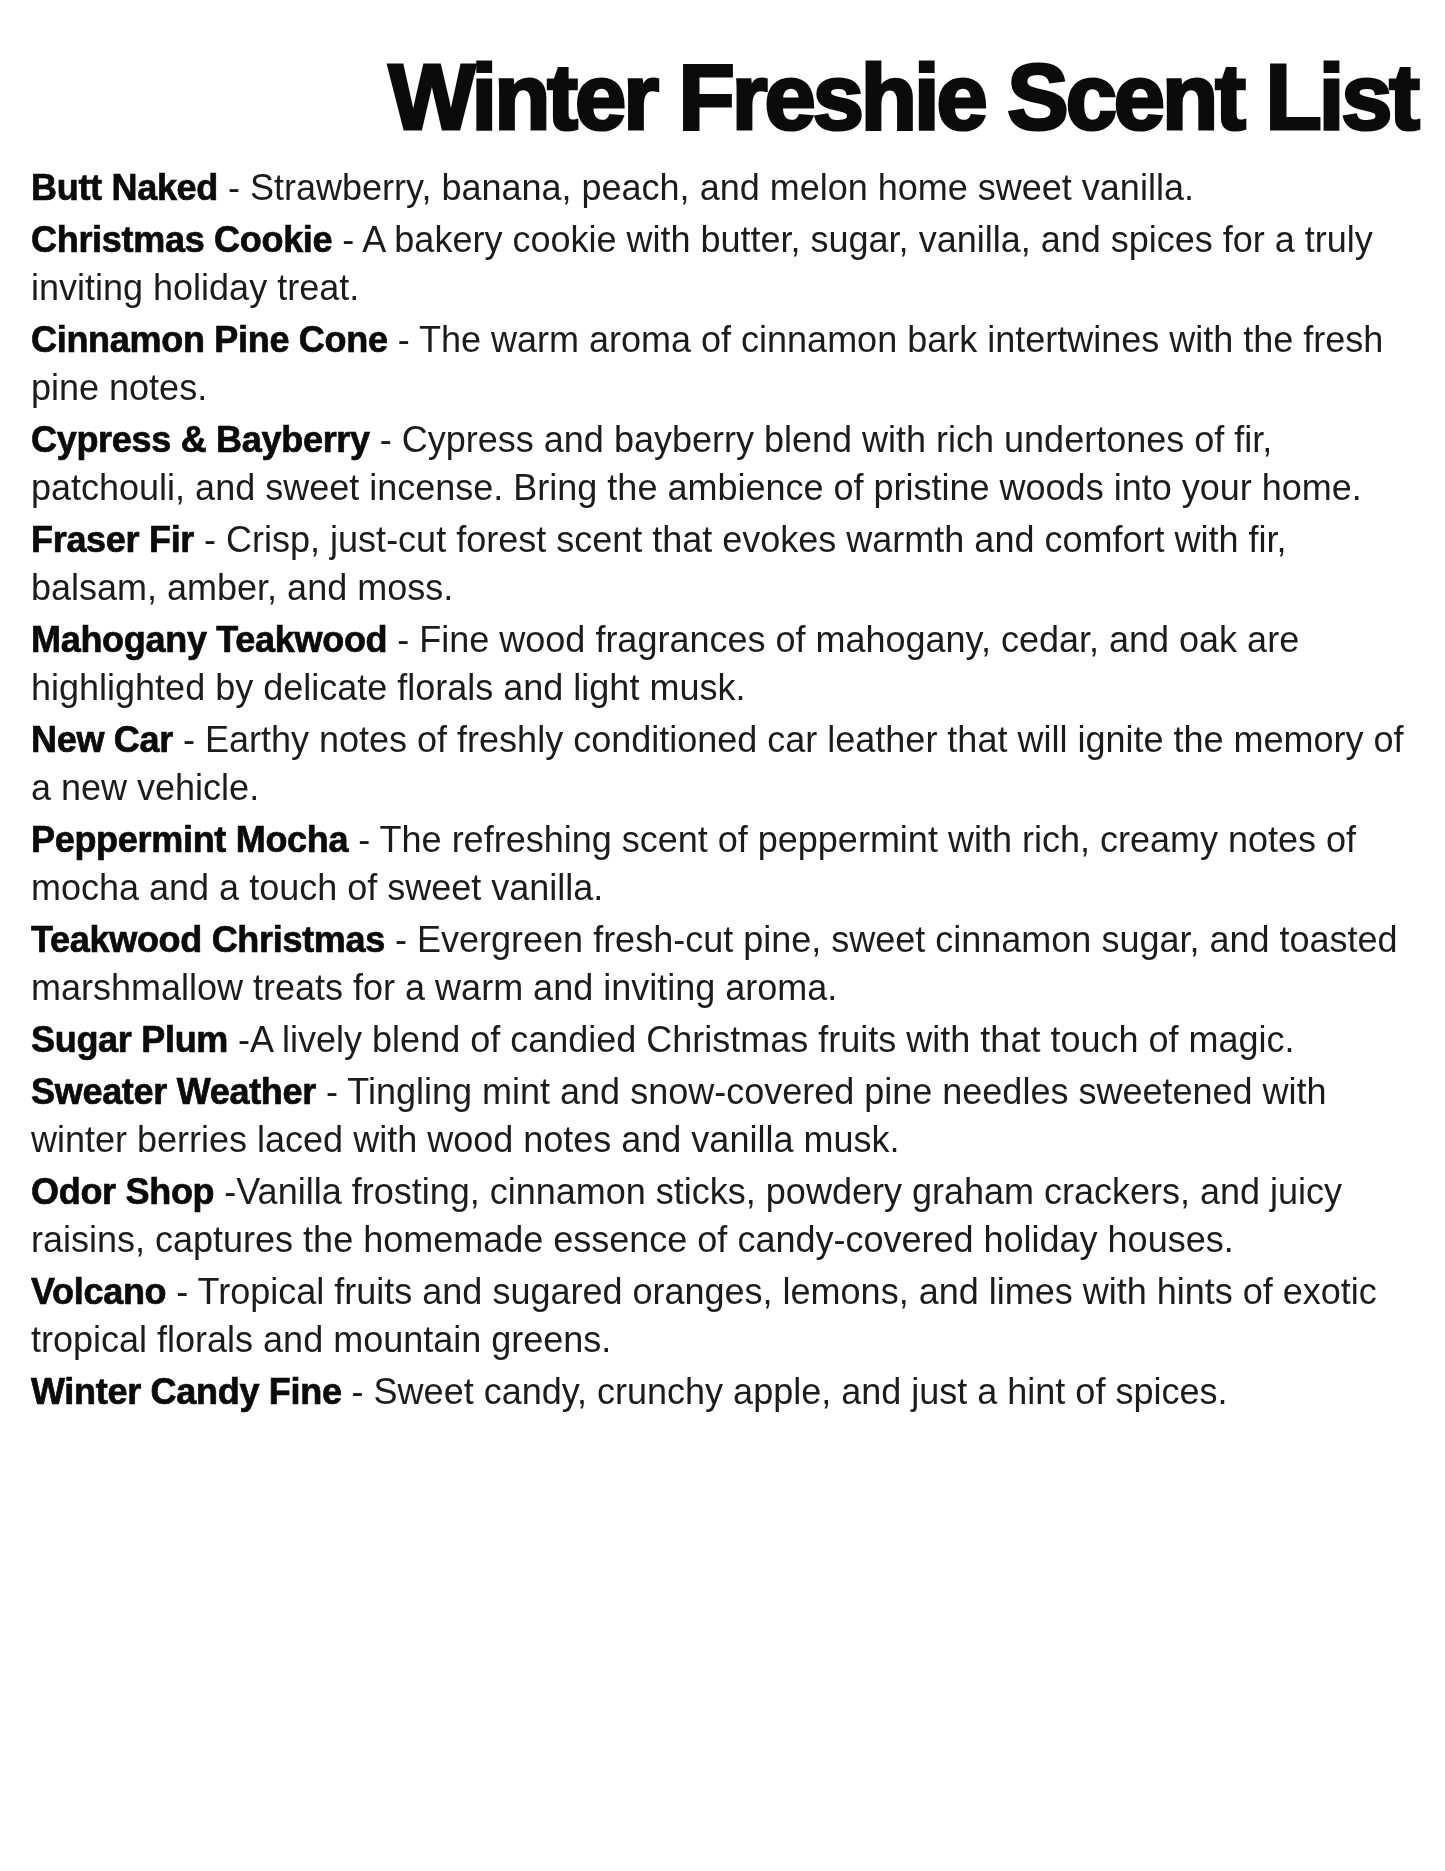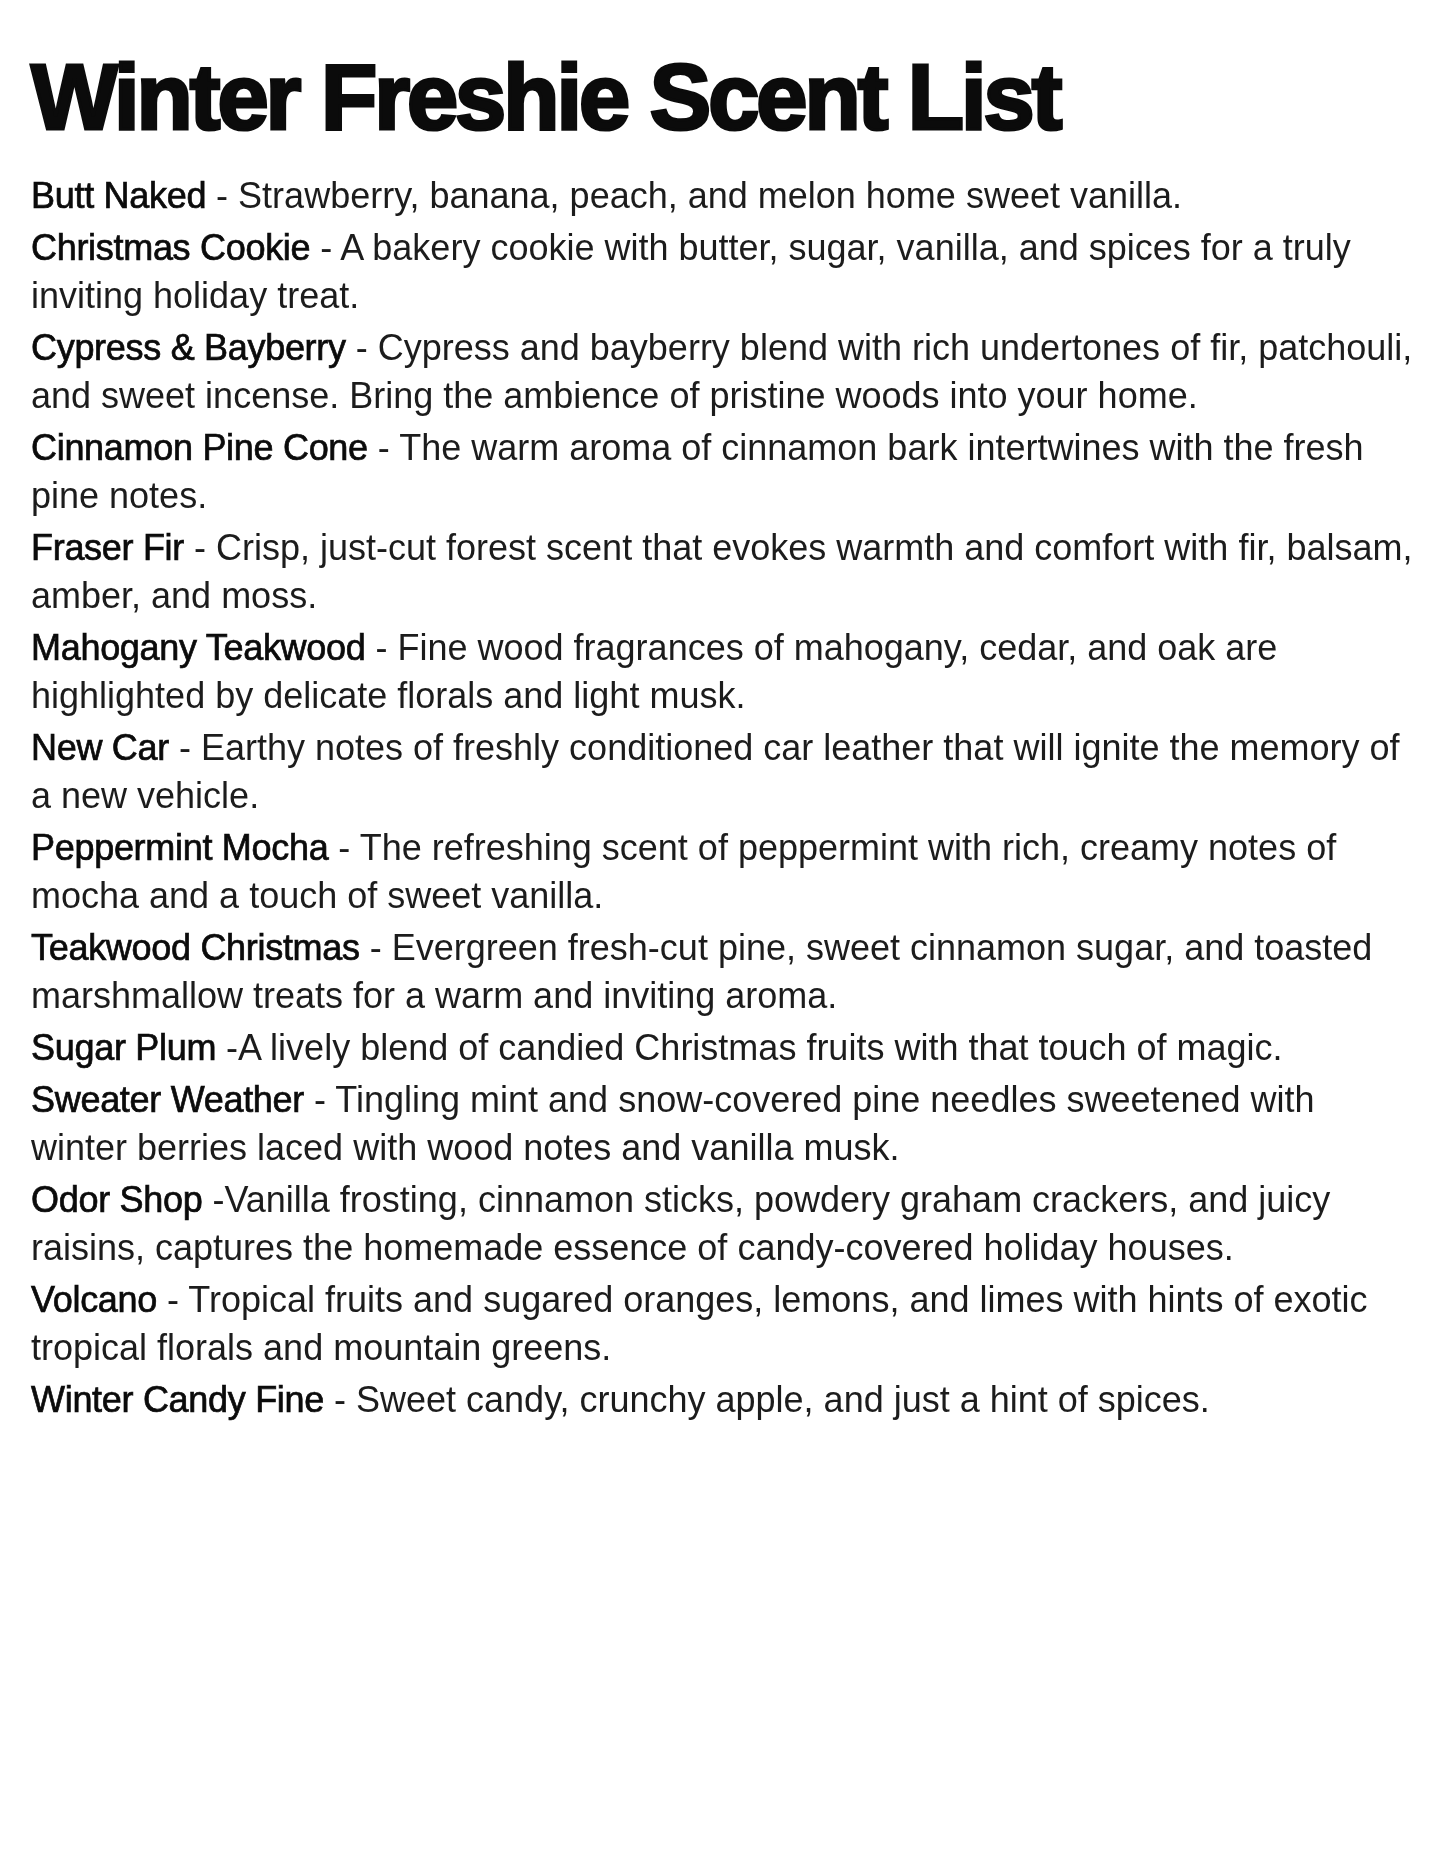--- a/index.html
+++ b/index.html
@@ -7,53 +7,53 @@
   body {
     width: 1445px;
     height: 1871px;
     background: #ffffff;
     color: #161616;
     font-family: "Liberation Sans", sans-serif;
     overflow: hidden;
   }
   .page { padding: 46px 28px 0 31px; }
   .title {
-    margin: 0 0 24px 0;
-    text-align: left;
+    margin: 0 0 16px 0;
+    text-align: right;
     font-weight: 700;
     font-size: 92px;
     line-height: 102px;
     letter-spacing: -3px;
     color: #0b0b0b;
     -webkit-text-stroke: 3.2px #0b0b0b;
     white-space: nowrap;
   }
   .scent-list {
     font-size: 36px;
     line-height: 48px;
     color: #1c1c1c;
   }
   .scent { margin: 0 0 4px 0; }
   .scent .n {
-    font-weight: 400;
+    font-weight: 700;
     color: #0b0b0b;
     -webkit-text-stroke: 0.7px #0b0b0b;
     letter-spacing: -0.3px;
   }
 </style>
 </head>
 <body>
 
 <div class="page">
   <h1 class="title">Winter Freshie Scent List</h1>
   <main class="scent-list">
     <p class="scent"><strong class="n">Butt Naked</strong><span class="s"> - </span><span class="d">Strawberry, banana, peach, and melon home sweet vanilla.</span></p>
     <p class="scent"><strong class="n">Christmas Cookie</strong><span class="s"> - </span><span class="d">A bakery cookie with butter, sugar, vanilla, and spices for a truly inviting holiday treat.</span></p>
+    <p class="scent"><strong class="n">Cinnamon Pine Cone</strong><span class="s"> - </span><span class="d">The warm aroma of cinnamon bark intertwines with the fresh pine notes.</span></p>
     <p class="scent"><strong class="n">Cypress &amp; Bayberry</strong><span class="s"> - </span><span class="d">Cypress and bayberry blend with rich undertones of fir, patchouli, and sweet incense. Bring the ambience of pristine woods into your home.</span></p>
-    <p class="scent"><strong class="n">Cinnamon Pine Cone</strong><span class="s"> - </span><span class="d">The warm aroma of cinnamon bark intertwines with the fresh pine notes.</span></p>
     <p class="scent"><strong class="n">Fraser Fir</strong><span class="s"> - </span><span class="d">Crisp, just-cut forest scent that evokes warmth and comfort with fir, balsam, amber, and moss.</span></p>
     <p class="scent"><strong class="n">Mahogany Teakwood</strong><span class="s"> - </span><span class="d">Fine wood fragrances of mahogany, cedar, and oak are highlighted by delicate florals and light musk.</span></p>
     <p class="scent"><strong class="n">New Car</strong><span class="s"> - </span><span class="d">Earthy notes of freshly conditioned car leather that will ignite the memory of a new vehicle.</span></p>
     <p class="scent"><strong class="n">Peppermint Mocha</strong><span class="s"> - </span><span class="d">The refreshing scent of peppermint with rich, creamy notes of mocha and a touch of sweet vanilla.</span></p>
     <p class="scent"><strong class="n">Teakwood Christmas</strong><span class="s"> - </span><span class="d">Evergreen fresh-cut pine, sweet cinnamon sugar, and toasted marshmallow treats for a warm and inviting aroma.</span></p>
     <p class="scent"><strong class="n">Sugar Plum</strong><span class="s"> -</span><span class="d">A lively blend of candied Christmas fruits with that touch of magic.</span></p>
     <p class="scent"><strong class="n">Sweater Weather</strong><span class="s"> - </span><span class="d">Tingling mint and snow-covered pine needles sweetened with winter berries laced with wood notes and vanilla musk.</span></p>
     <p class="scent"><strong class="n">Odor Shop</strong><span class="s"> -</span><span class="d">Vanilla frosting, cinnamon sticks, powdery graham crackers, and juicy raisins, captures the homemade essence of candy-covered holiday houses.</span></p>
     <p class="scent"><strong class="n">Volcano</strong><span class="s"> - </span><span class="d">Tropical fruits and sugared oranges, lemons, and limes with hints of exotic tropical florals and mountain greens.</span></p>
     <p class="scent"><strong class="n">Winter Candy Fine</strong><span class="s"> - </span><span class="d">Sweet candy, crunchy apple, and just a hint of spices.</span></p>

